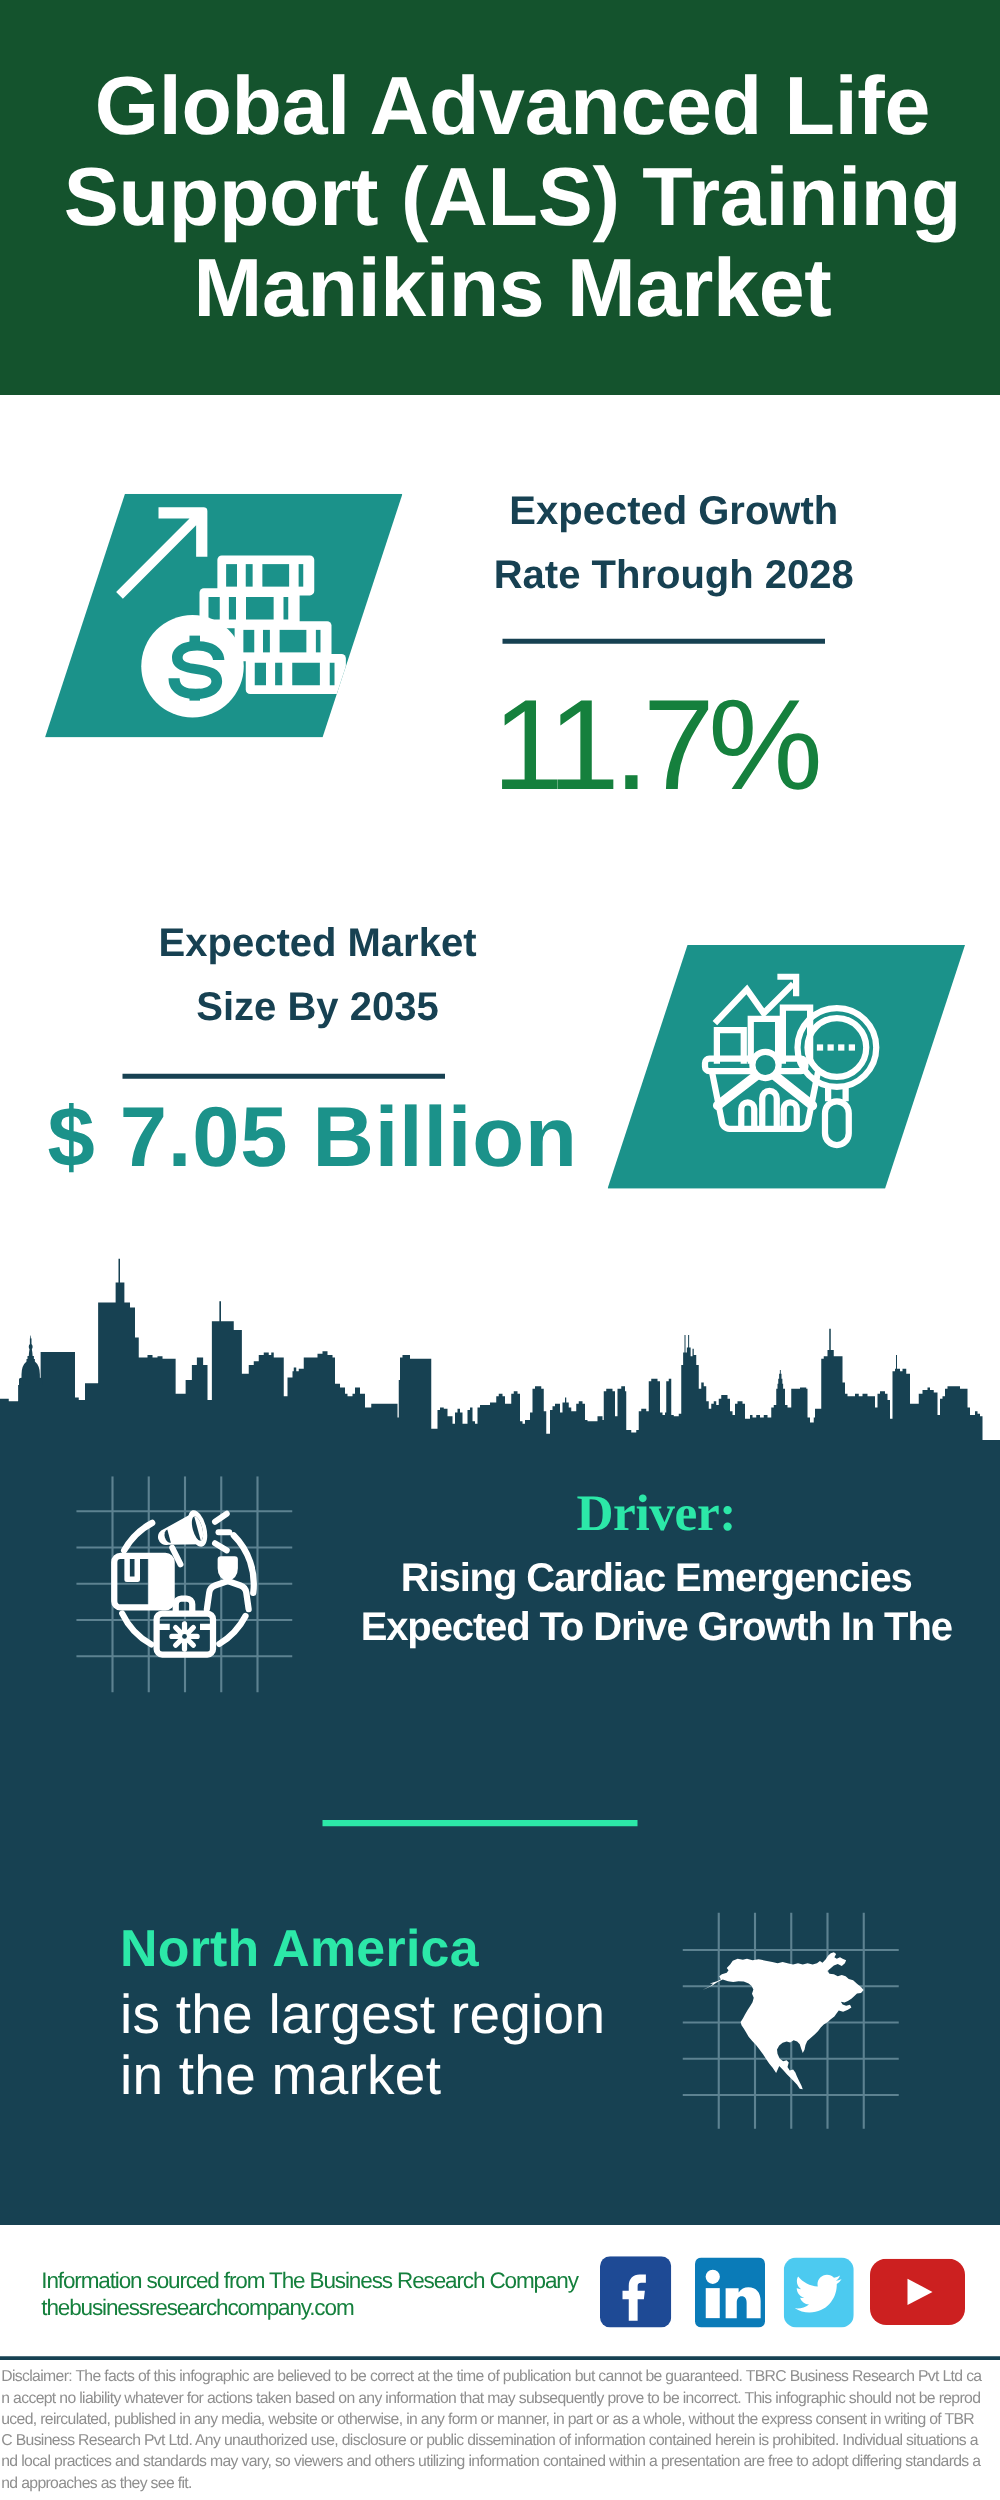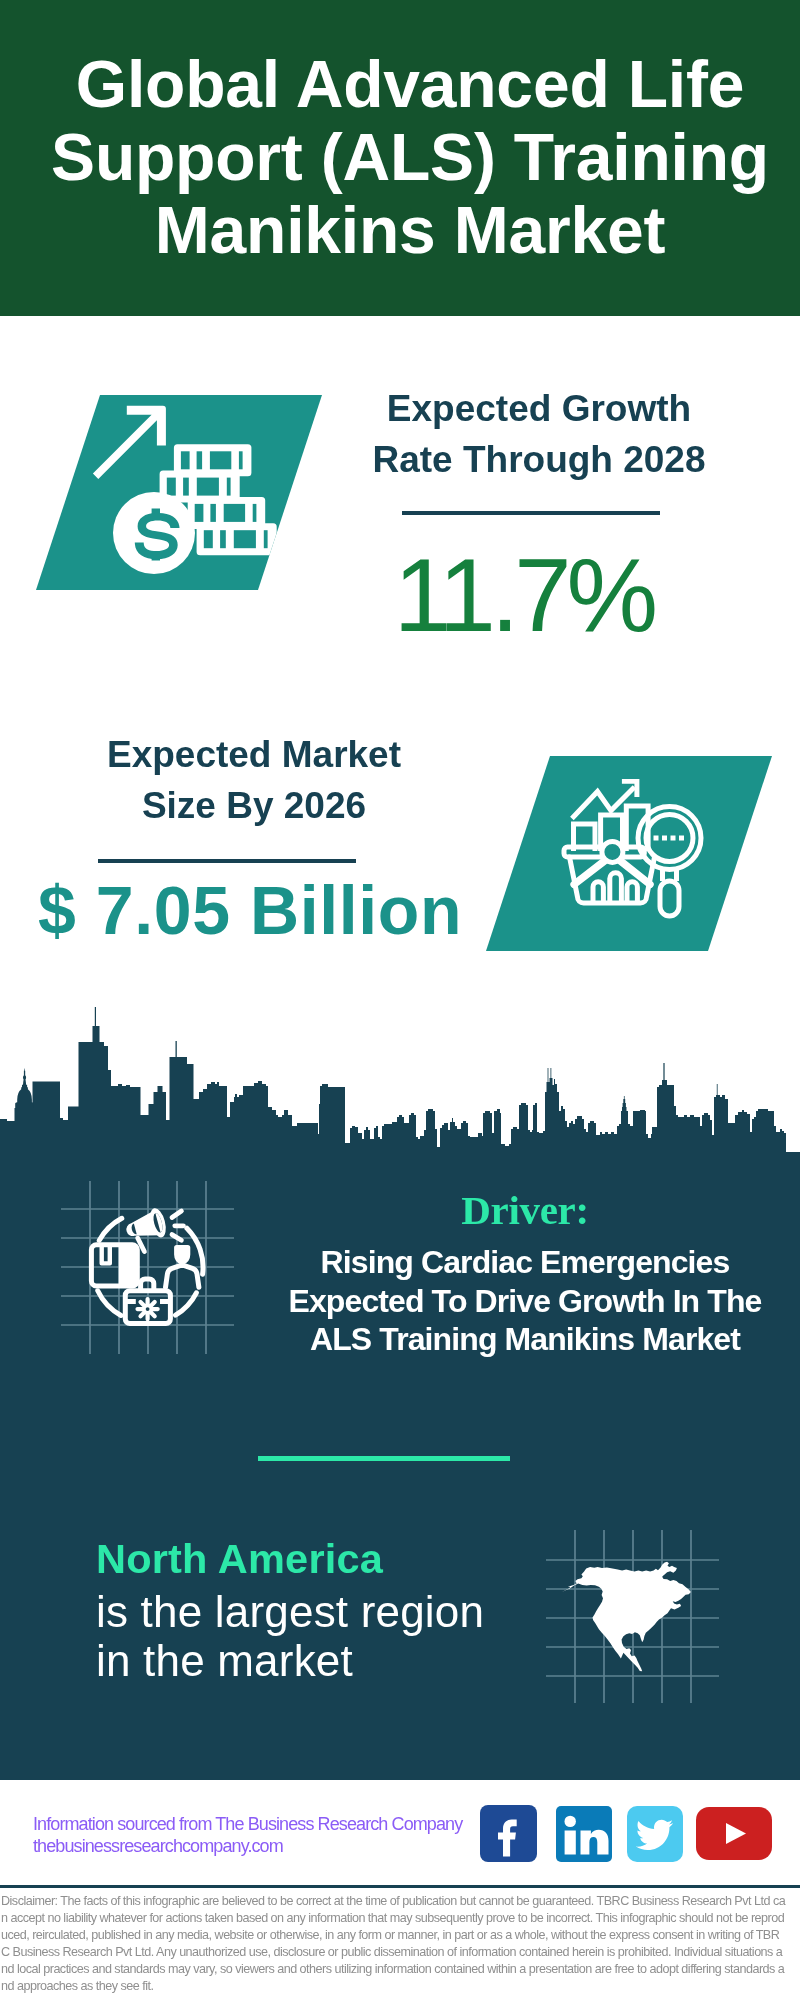--- a/index.html
+++ b/index.html
@@ -9,36 +9,36 @@
   
   .header{position:absolute;left:0;top:0;width:800px;height:316px;background:#14532d;}
   .header-title{position:absolute;left:20px;top:48px;width:780px;
     font-size:66px;line-height:73px;font-weight:bold;color:#fff;text-align:center;
     letter-spacing:-0.2px;}
 
 
 
   
   .footer{position:absolute;left:0;top:0;width:800px;height:2000px;background:transparent;}
-  .src-text{position:absolute;left:33px;top:1814px;width:480px;color:#8b5cf6;
+  .src-text{position:absolute;left:33px;top:1814px;width:480px;color:#15803d;
     font-size:18px;line-height:21.5px;letter-spacing:-0.9px;white-space:nowrap;}
   .sbtn{position:absolute;}
   .discl-rule{position:absolute;left:0;top:1885px;width:800px;height:3px;background:#174152;}
   .disclaimer{position:absolute;left:1px;top:1893px;width:786px;color:#8f8f8f;
     font-size:12.6px;line-height:17.1px;text-align:left;word-break:break-all;letter-spacing:-0.52px;}
   
   .darkbody{position:absolute;left:0;top:1000px;width:800px;height:780px;}
   .skyline{position:absolute;left:0;top:0;display:block;}
   
   .para{position:absolute;background:#1b928a;}
   .para-1{left:36px;top:395px;height:195px;width:286px;
     clip-path:polygon(64px 0, 286px 0, 222px 195px, 0 195px);}
   .icon-1{position:absolute;left:0;top:0;}
   .stat-text{position:absolute;text-align:center;}
-  .stat-label{font-size:37px;line-height:51px;font-weight:bold;color:#174152;}
+  .stat-label{font-size:32px;line-height:51px;font-weight:bold;color:#174152;}
 
   .s1-label{left:339px;top:383px;width:400px;}
   .s1-rule{position:absolute;left:402px;top:511px;width:258px;height:4px;background:#174152;}
   .s1-value{position:absolute;left:326px;top:546px;width:400px;font-size:103px;line-height:100px;
     font-weight:500;color:#15803d;text-align:center;letter-spacing:-5px;text-indent:-5px;}
 
   .para-2{left:486px;top:756px;height:195px;width:286px;
     clip-path:polygon(64px 0, 286px 0, 222px 195px, 0 195px);}
   .icon-2{position:absolute;left:0;top:0;}
   .s2-label{left:54px;top:729px;width:400px;}
@@ -165,21 +165,20 @@
       <g stroke-width="4.2" stroke-linecap="round">
           <path d="M76.5,128.1 L96.7,128.1 M79.5,121.0 L93.7,135.2 M86.6,118.0 L86.6,138.2 M93.7,121.0 L79.5,135.2"></path>
         </g>
         <circle cx="86.6" cy="128.1" r="1.9" fill="#174152" stroke="none"></circle>
     </g>
   </svg>
   <div class="driver-head">Driver:</div>
   <div class="driver-body">
     <div>Rising Cardiac Emergencies</div>
     <div>Expected To Drive Growth In The</div>
-    <div>ALS Training Manikins Market</div>
   </div>
   <div class="mid-rule"></div>
 
   <svg class="region-icon" viewBox="0 0 175 175" width="175" height="175">
     <g stroke="#5d8291" stroke-width="1.7">
       <path d="M29,0 V173 M58,0 V173 M87,0 V173 M116,0 V173 M145,0 V173"></path>
       <path d="M0,30 H173 M0,59 H173 M0,88 H173 M0,117 H173 M0,146 H173"></path>
     </g>
     <path d="M15.8,61.9 L22.4,58.8 L24.5,57 L21.9,56.7 L27.6,54.9 L30.6,53.5 L29.4,50.9 L31.5,49.3 L35.4,48.2 L36.8,46.2 L35.4,44.4 L38.1,41.6 L40.2,38.6 L44.1,37 L48.3,37.8 L51.6,37 L56,38.1 L60.9,37.4 L66.5,38.5 L71.8,39.5 L76.1,40.5 L80.1,39.5 L84,40.5 L88.4,41.6 L92.4,40.5 L96.2,41.6 L100.1,40.5 L104.1,41.6 L107.6,40.5 L109.9,38.8 L112,40.2 L114.6,37.4 L116.4,34.6 L118.6,32.5 L121.1,31.8 L122.9,33.2 L121.5,35.7 L123.4,37 L126,35.7 L128.1,37 L130.9,38.1 L129.9,40.5 L127.4,42.7 L124.2,41.2 L121.1,42.3 L118.3,44.8 L115.9,46.8 L117.6,49 L121.1,49.3 L124.2,51 L127.4,50 L130.5,51 L133,53.2 L136.5,54.2 L139.6,57 L142.8,59.5 L144.9,61.9 L142.8,64.3 L139.6,64.7 L137.5,66.8 L135.1,68.9 L132.3,70.7 L129.5,72 L126.7,71.3 L128.1,73.5 L130.9,74.5 L134,73.8 L135.1,75.9 L132.3,77.7 L128.5,79.4 L125,78.3 L123.2,80.8 L121.5,83.2 L118.6,85.3 L115.9,87.8 L113,89.5 L110.6,92 L108.5,94.8 L105.7,97.6 L102.5,100.4 L99.8,102.8 L98.4,106 L97.6,109.8 L96.2,112.3 L94.9,108.8 L93.8,105.3 L91.7,103.2 L88.9,102.2 L86.1,103.9 L83.3,103.2 L80.1,104.2 L77.4,106.3 L75.6,109.5 L76,113 L77.7,116.8 L80.5,119 L83.3,118.2 L85,120 L84,123.5 L85.8,126.3 L88.5,125.6 L90.3,128 L91.4,130.8 L93.1,134.3 L95.2,138.5 L96.2,141.3 L93.8,141 L91.7,137.8 L88.9,134.7 L86.1,131.9 L83.3,129.1 L80.5,126 L77.4,122.8 L74.9,128.4 L72.1,124.2 L69.3,120.7 L66.9,117.2 L64.4,113.3 L61.6,109.5 L58.8,106 L55.6,102.5 L52.9,99.3 L50.8,95.8 L49,92.7 L47.2,90.2 L46.5,87.5 L48.3,84.7 L50,81.5 L52.1,78 L54.2,74.8 L56,71.7 L57,68.2 L55.6,65 L56.7,61.5 L55.3,58.8 L52.9,56.7 L49,55.2 L44.8,54.9 L40.6,55.6 L36.4,54.9 L32.2,53.5 L28,55.6 L23.8,58.4 L19.2,60.5 Z" fill="#ffffff"></path>
   </svg>
@@ -226,21 +225,21 @@
       <g fill="#ffffff">
         <rect x="167.5" y="79.5" width="5" height="5"></rect>
         <rect x="176" y="79.5" width="5" height="5"></rect>
         <rect x="184.5" y="79.5" width="5" height="5"></rect>
         <rect x="193" y="79.5" width="5" height="5"></rect>
       </g>
     </svg>
   </div>
   <div class="stat-text stat-label s2-label">
     <div>Expected Market</div>
-    <div>Size By 2026</div>
+    <div>Size By 2035</div>
   </div>
   <div class="s2-rule"></div>
   <div class="s2-value">$ 7.05 Billion</div>
 
   <div class="footer">
     <div class="src-text">
       <div>Information sourced from The Business Research Company</div>
       <div>thebusinessresearchcompany.com</div>
     </div>
     <a class="sbtn" style="left:480px;top:1805px;width:57px;height:57px;">

